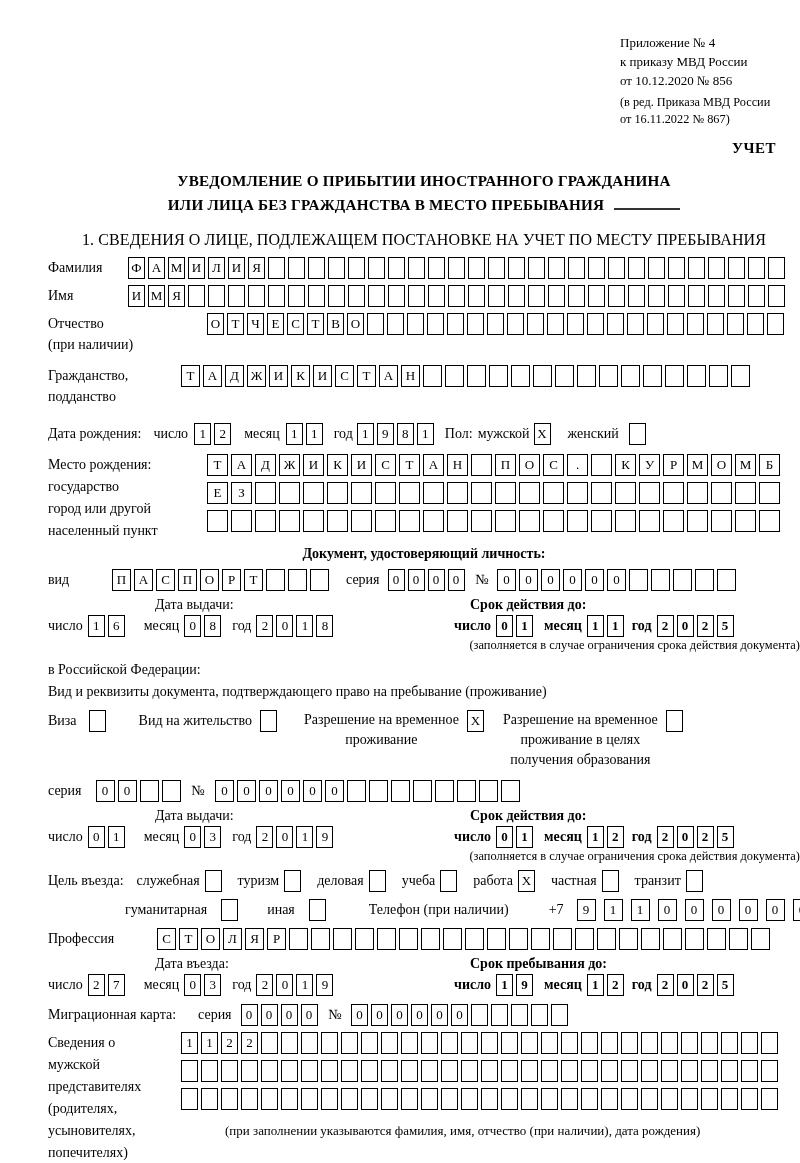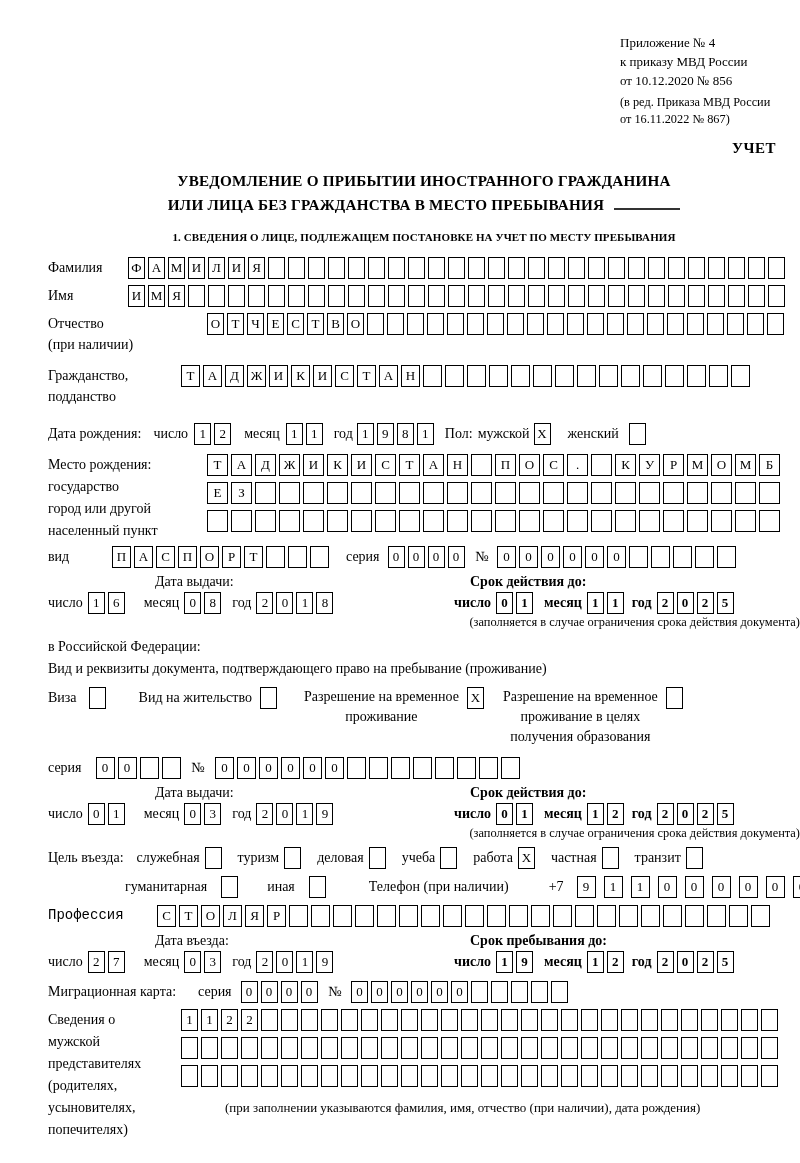--- a/index.html
+++ b/index.html
@@ -6,32 +6,32 @@
   body{width:800px;height:1163px;overflow:hidden;color:#000;
        font-family:"Liberation Serif","DejaVu Serif",serif;font-size:14px;}
   .page{width:800px;height:1163px;box-sizing:border-box;padding:34px 0 0 48px;position:relative;}
 
   
   .hdr{margin-left:572px;font-size:13px;line-height:1.45;}
   .hdr-sub{font-size:12.3px;margin-top:3px;line-height:1.4;}
   .forma{text-align:right;padding-right:24px;font-weight:bold;font-size:15px;margin-top:12px;letter-spacing:.5px;}
   .title{text-align:center;font-weight:bold;font-size:15.2px;margin-top:12px;line-height:1.55;letter-spacing:.2px;}
   .tline{display:inline-block;width:66px;border-bottom:2.5px solid #333;margin-left:10px;height:13px;}
-  .sect{font-weight:bold;font-size:11px;margin-top:15px;margin-bottom:14px;text-align:center;letter-spacing:.1px;}
+  .sect{font-weight:normal;font-size:16px;margin-top:15px;margin-bottom:8px;text-align:center;letter-spacing:.1px;}
 
   
   .frow{display:flex;align-items:flex-start;margin-bottom:6px;}
   .flabel{flex:none;line-height:21px;}
   .sub{line-height:21px;}
   .cells{display:inline-flex;flex:none;}
   .cell{box-sizing:border-box;display:inline-block;flex:none;width:17px;height:22px;border:1.5px solid #000;
         margin-right:3px;text-align:center;font-size:13px;line-height:19px;}
   .med .cell{width:19px;}
   .wide .cell{width:21px;}
-  .w80{width:80px;} .w133{width:133px;} .w159{width:159px;} .w109{width:109px;font-family:Liberation Mono, monospace;}
+  .w80{width:80px;} .w133{width:133px;} .w159{width:159px;} .w109{width:109px;}
   .mr12{margin-right:12px;} .mr8{margin-right:8px;} .mr5{margin-right:5px;}
   .inl{line-height:22px;flex:none;}
 
   
   .twocol{display:flex;align-items:flex-start;margin-bottom:4px;}
   .lblcol{flex:none;line-height:22px;}
   .cellcol .cells{margin-bottom:6px;}
 
   .dochead{text-align:center;font-weight:bold;font-size:14px;margin:2px 0 7px;}
 
@@ -352,20 +352,21 @@
           <span class="cell"></span>
           <span class="cell"></span>
           <span class="cell"></span>
           <span class="cell"></span>
           <span class="cell"></span>
           <span class="cell"></span>
         </div>
     </div>
   </div>
 
+  <div class="dochead">Документ, удостоверяющий личность:</div>
 
   <div class="frow">
     <span class="inl" style="width:64px;">вид</span>
     <span class="cells med">
         <span class="cell">П</span>
         <span class="cell">А</span>
         <span class="cell">С</span>
         <span class="cell">П</span>
         <span class="cell">О</span>
         <span class="cell">Р</span>

